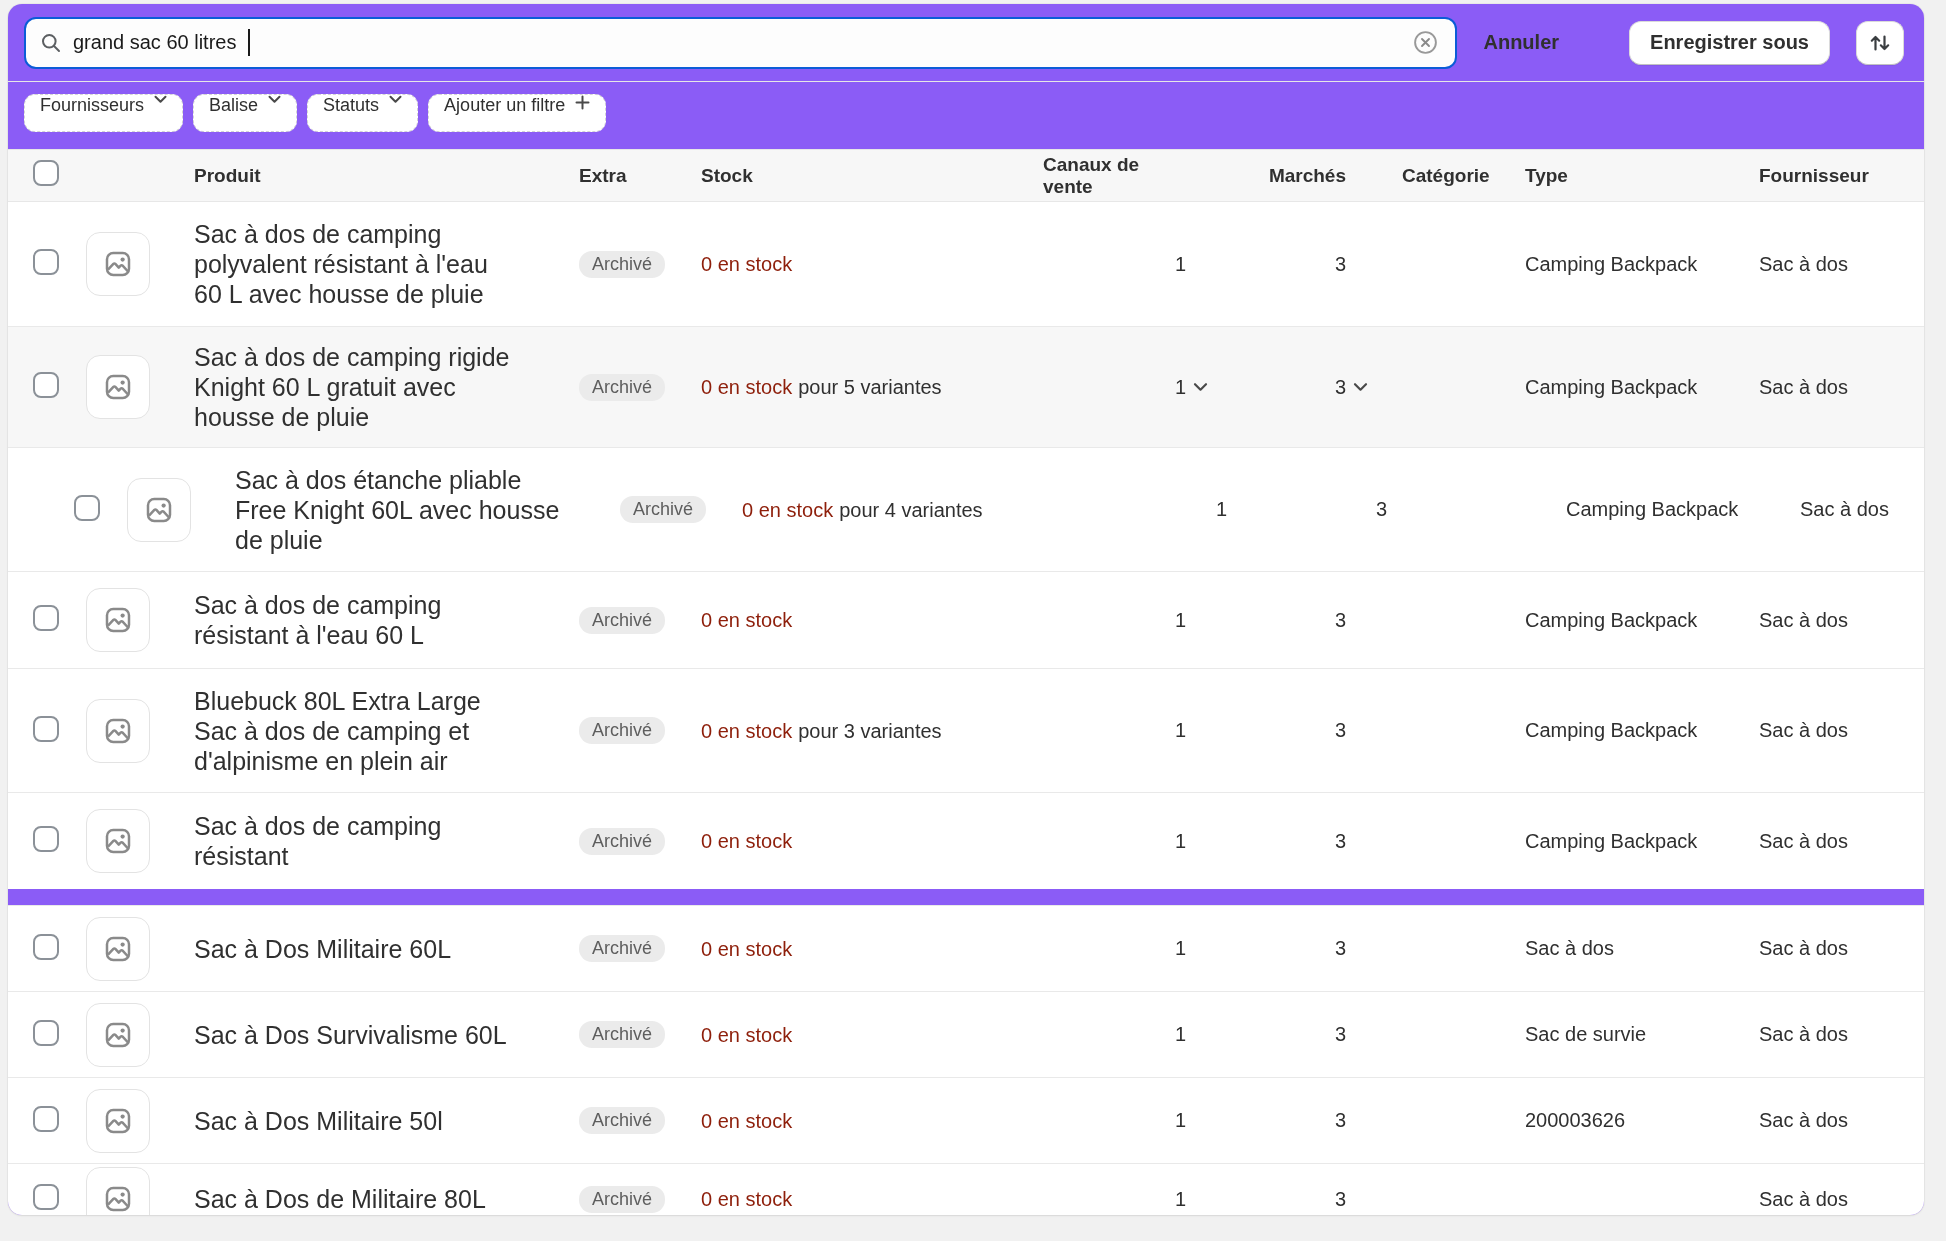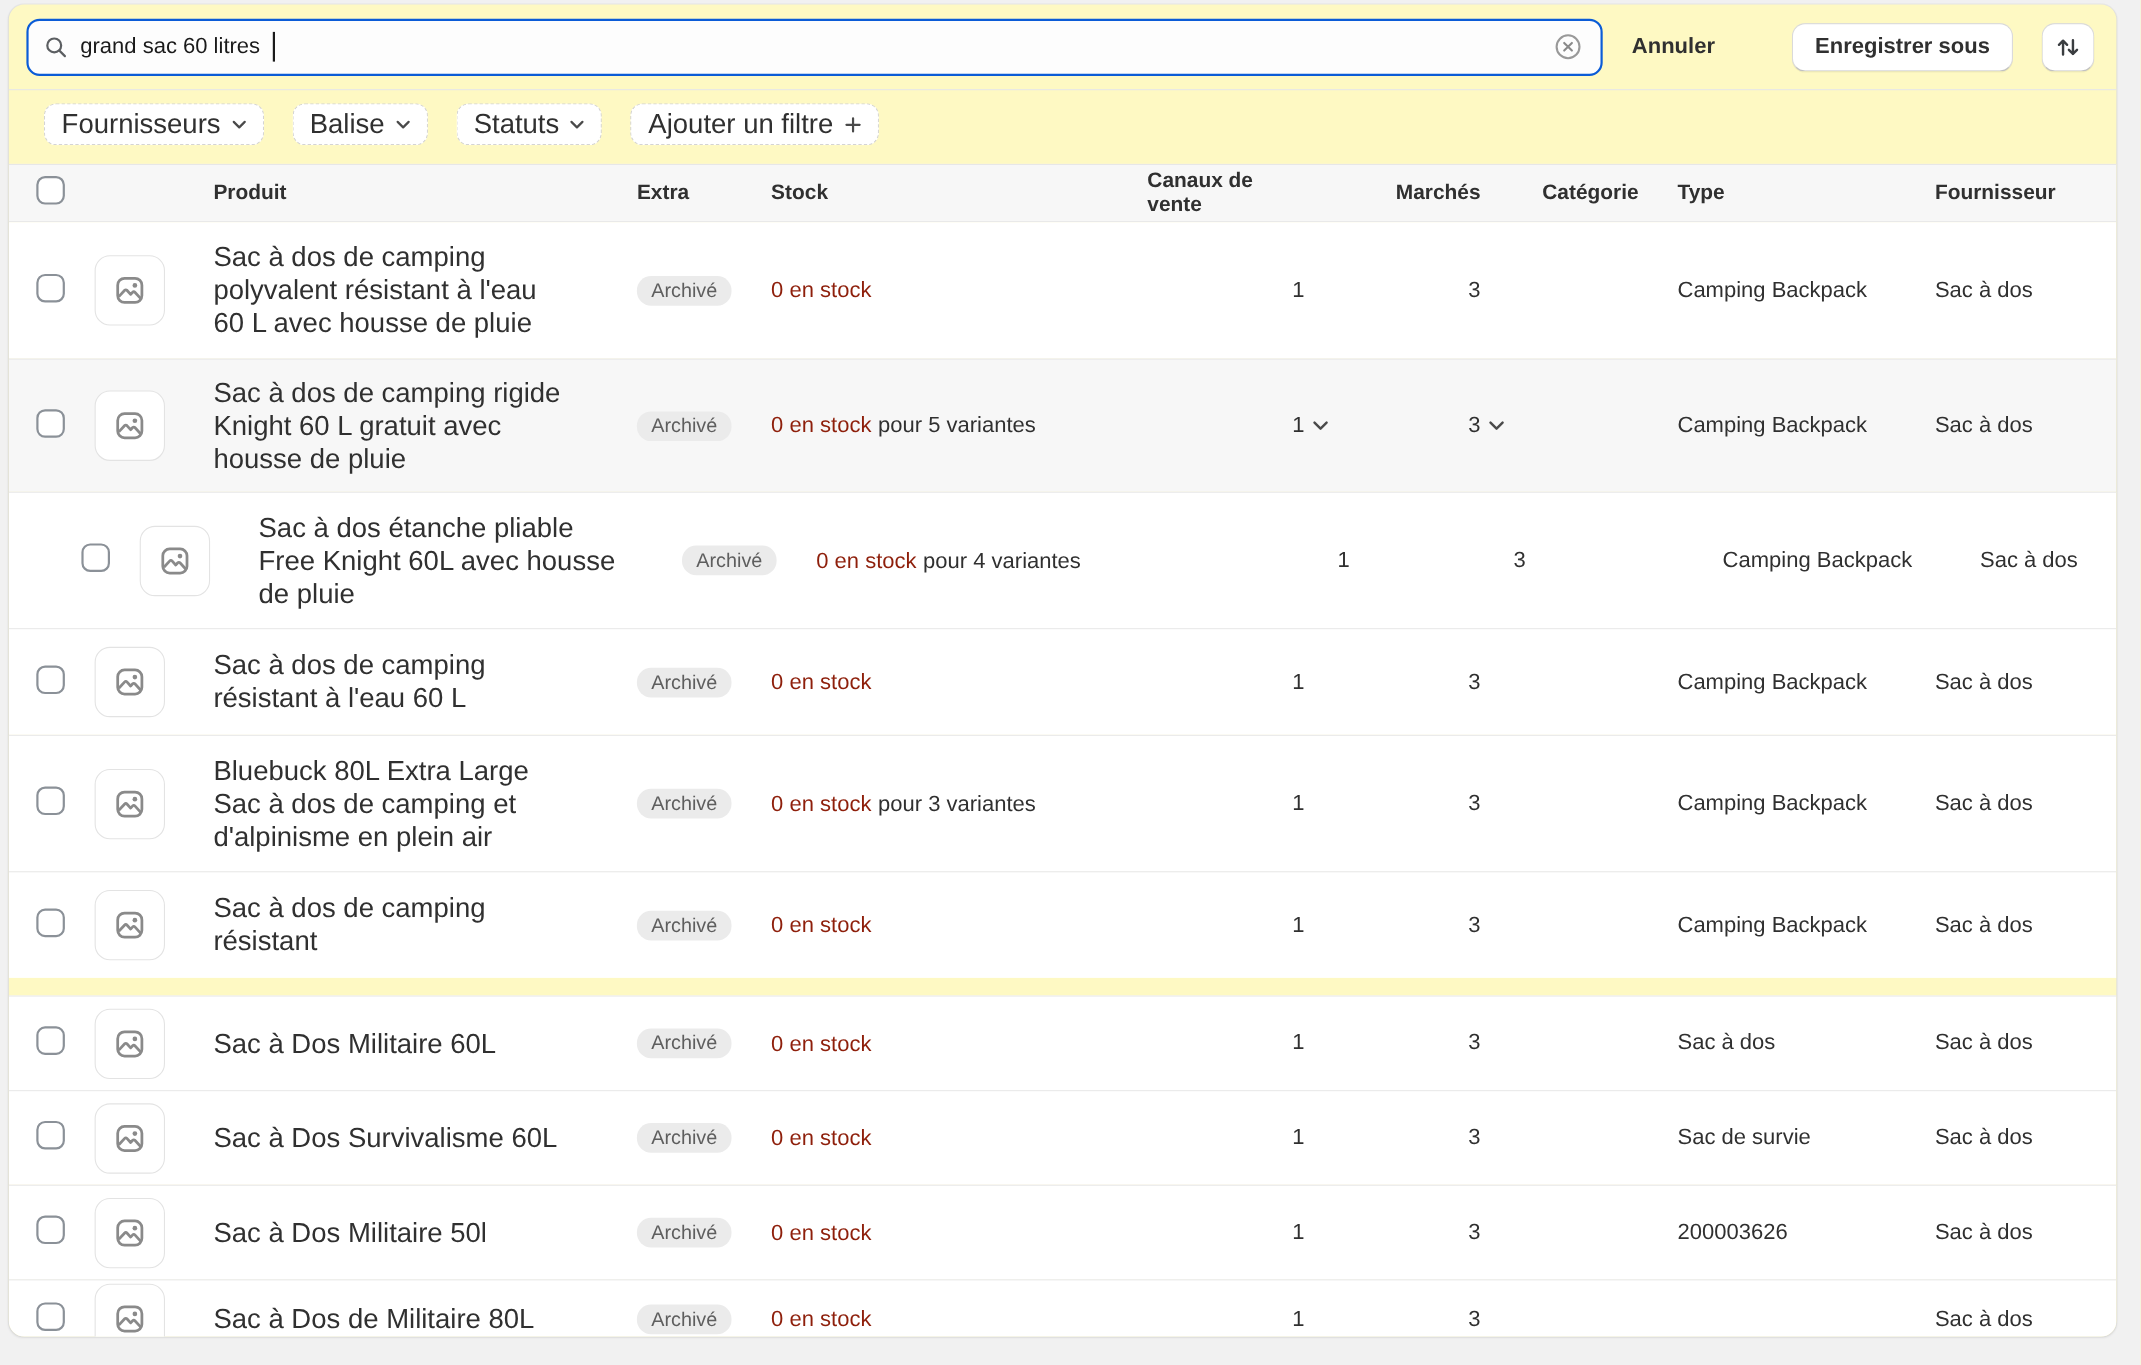--- a/index.html
+++ b/index.html
@@ -5,21 +5,21 @@
   html,body{margin:0;padding:0;}
   body{
     width:1946px;height:1241px;position:relative;
     background:#f1f1f1;
     font-family:"Liberation Sans","DejaVu Sans",sans-serif;
     color:#303030;
     -webkit-font-smoothing:antialiased;
   }
   .card{
     position:absolute;left:8px;top:4px;width:1916px;height:1211px;
-    background:#fef9c3;border-radius:14px;overflow:hidden;
+    background:#8b5cf6;border-radius:14px;overflow:hidden;
     box-shadow:0 1px 2px rgba(0,0,0,.08),0 0 0 1px rgba(0,0,0,.03);
   }
   
   .search-row{
     height:78px;box-sizing:border-box;display:flex;align-items:center;
     gap:26px;padding:0 20px 0 16px;border-bottom:1px solid #e7e7e7;
   }
   .search-box{
     flex:1;height:52px;box-sizing:border-box;border:2.5px solid #0b5cd7;
     border-radius:12px;background:#fdfdfd;display:flex;align-items:center;
@@ -39,23 +39,23 @@
     width:48px;height:44px;background:#fff;border:1px solid #dadada;
     border-bottom-color:#c2c2c2;border-radius:12px;box-shadow:0 1px 0 rgba(26,26,26,.06);
     display:grid;place-items:center;cursor:pointer;
   }
   
   .filters-row{
     height:67px;box-sizing:border-box;display:flex;align-items:flex-start;
     gap:10px;padding:12px 16px 0 16px;
   }
   .chip{
-    display:inline-flex;align-items:center;gap:10px;height:38px;box-sizing:border-box;
+    display:inline-flex;gap:10px;height:38px;box-sizing:border-box;
     padding:0 15px;border:1.5px dashed #d4d4d4;border-radius:11px;background:#fff;
-    font-family:inherit;font-size:25px;font-weight:500;color:#303030;cursor:pointer;margin-left:16px;
+    font-family:inherit;font-size:18px;font-weight:500;color:#303030;cursor:pointer;
   }
   
   .grid{
     display:grid;align-items:center;
     grid-template-columns:68px 78px 417px 122px 350px 143px 160px 171px 234px minmax(0,1fr);
   }
   .thead{
     height:53px;box-sizing:border-box;background:#f7f7f7;
     border-top:1px solid #e7e7e7;border-bottom:1px solid #e7e7e7;
   }

